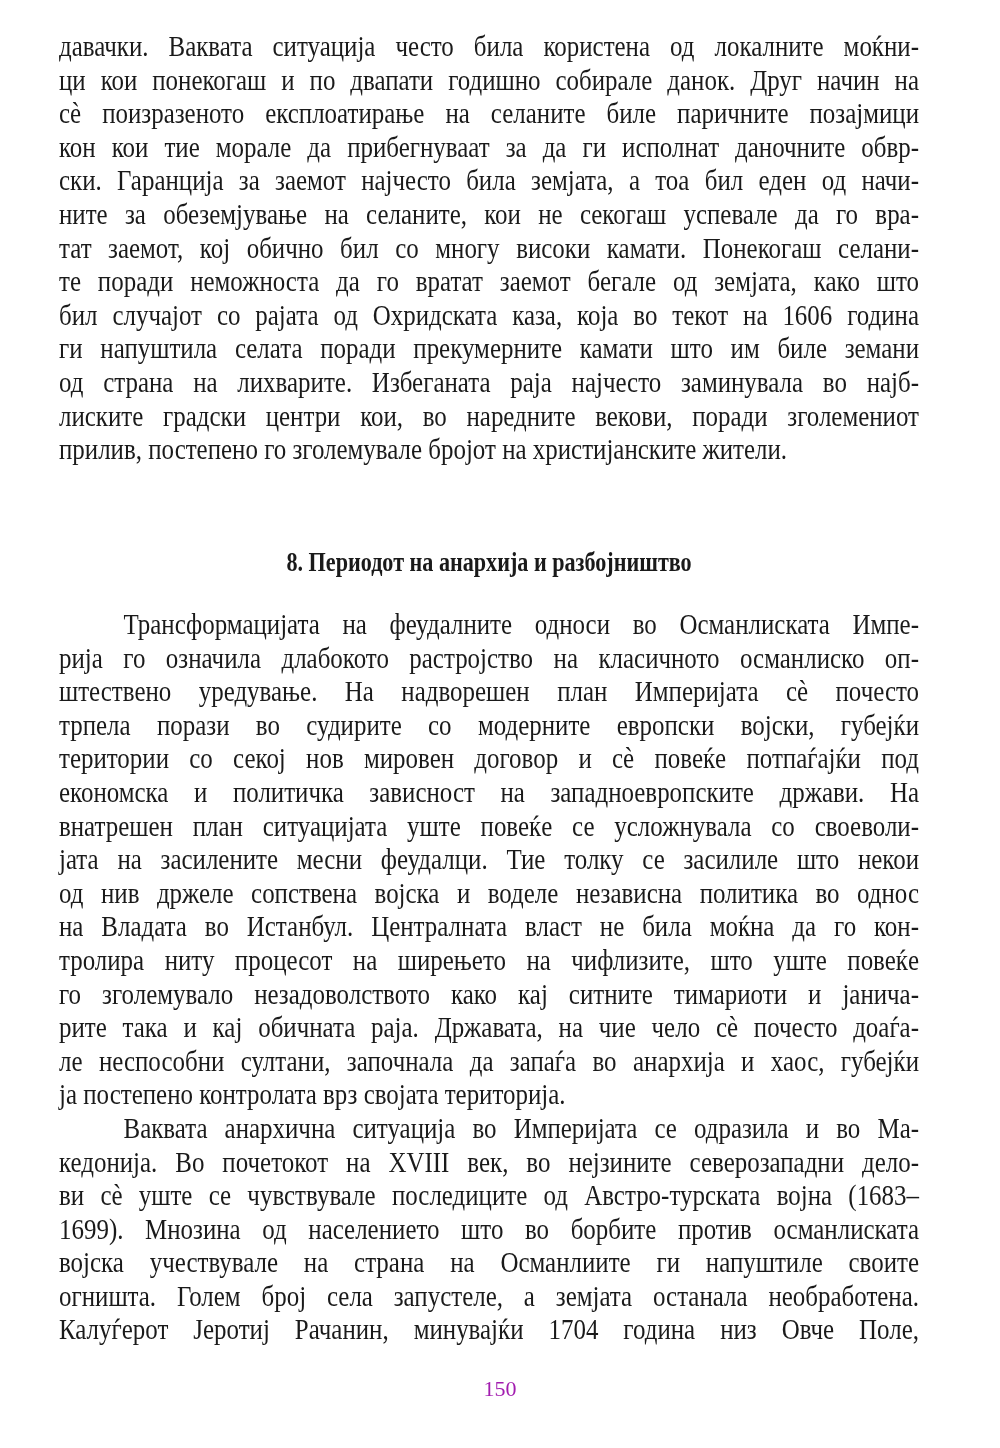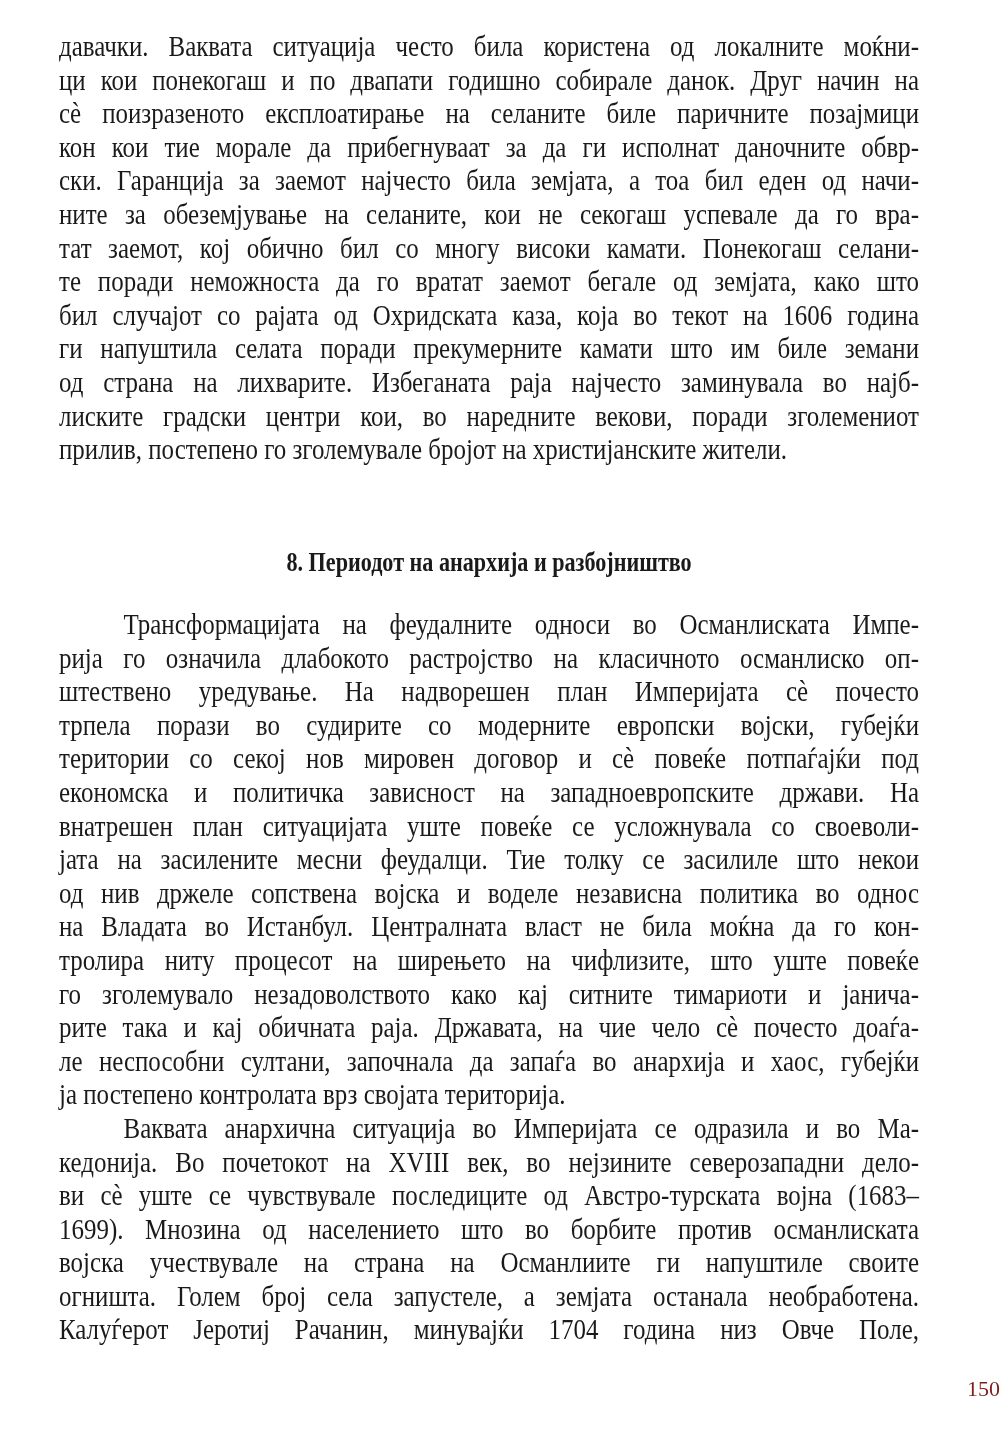--- a/index.html
+++ b/index.html
@@ -18,22 +18,22 @@
   .line.last .inner { text-align-last: left; }
   .line.indent .inner { padding-left: 75px; box-sizing: border-box; }
   .heading {
     position: absolute; left: 0; width: 860px; top: 507px; text-align: center;
     font-size: 27px; font-weight: bold; line-height: 34px; margin-top: 8px;
   }
   .heading span { display: inline-block; transform: scaleX(0.82); transform-origin: 50% 50%; }
   .p1 { position: absolute; top: 0; left: 0; }
   .p2 { position: absolute; top: 578px; left: 0; }
   .pagenum {
-    position: absolute; left: 0; width: 1000px; top: 1376px; text-align: right;
-    font-family: "Liberation Serif", serif; font-size: 22px; color: #7f1d1d;
+    position: absolute; left: 0; width: 1000px; top: 1376px; text-align: center;
+    font-family: "Liberation Serif", serif; font-size: 22px; color: #a21caf;
   }
 </style>
 </head>
 <body>
 
 <div class="page">
 
   <div class="p1">
     <div class="line"><span class="inner">давачки. Ваквата ситуација често била користена од локалните моќни-</span></div>
     <div class="line"><span class="inner">ци кои понекогаш и по двапати годишно собирале данок. Друг начин на</span></div>

